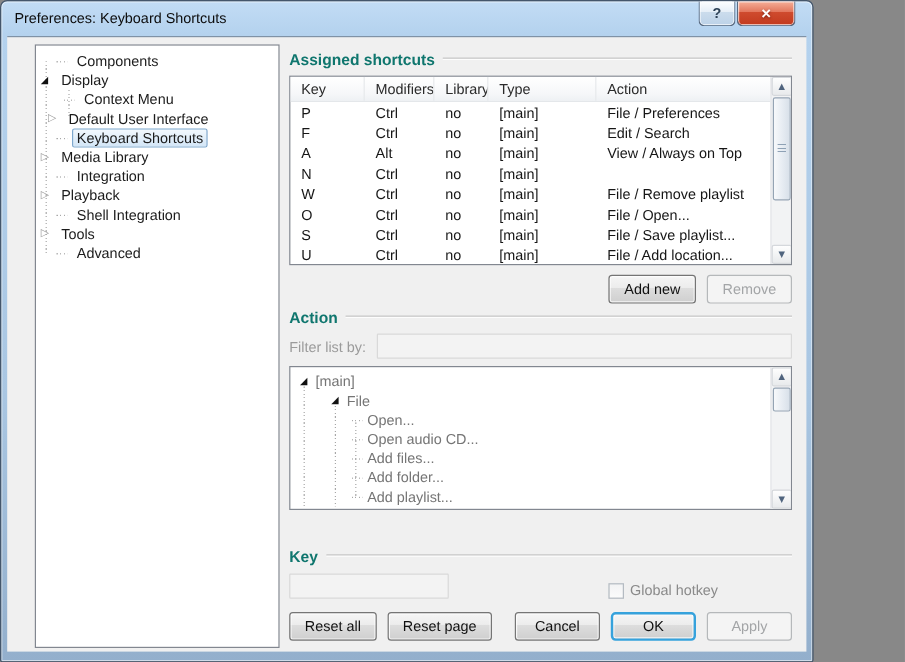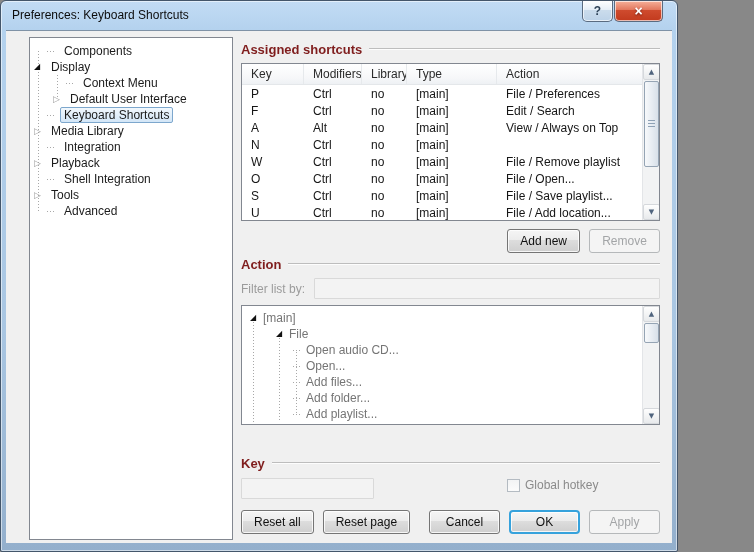--- a/index.html
+++ b/index.html
@@ -31,36 +31,36 @@
     background:#f0f0f0; border-top:1px solid #7f92a6;
   }
 
   
   .sidebar{
     position:absolute; left:23px; top:6px; width:204px; bottom:3px;
     background:#fff; border:1px solid #828790; padding-top:5px; overflow:hidden;
   }
   .vline{ position:absolute; width:1px; background:repeating-linear-gradient(180deg,#a8a8a8 0 1px,transparent 1px 3px); }
   .nrow{ position:relative; display:flex; align-items:center; height:16px; padding-left:4px; white-space:nowrap; }
-  .nrow.ind1{ padding-left:23px; }
+  .nrow.ind1{ padding-left:10px; }
   .exp{ display:inline-block; width:13px; font-family:"DejaVu Sans",sans-serif; font-size:8px; line-height:16px; text-align:left; }
   .exp.open{ color:#111; }
   .exp.closed{ color:#9a9a9a; font-size:9px; }
   .stub{ display:inline-block; width:9px; height:1px; margin-right:4px;
          background:repeating-linear-gradient(90deg,#a8a8a8 0 1px,transparent 1px 3px); }
   .nlabel{ padding:0 3px; line-height:14px; border:1px solid transparent; }
   .nlabel.sel{
     background:linear-gradient(180deg,#f2f8fd 0,#d3e6f7 100%);
     border:1px solid #7da7cd; border-radius:2px;
   }
 
   
   .main{ position:absolute; left:235px; right:12px; top:6px; bottom:3px; }
   .group-head{ display:flex; align-items:center; gap:7px; height:16px; }
-  .gtitle{ font-weight:bold; font-size:13px; color:#7f1d1d; white-space:nowrap; }
+  .gtitle{ font-weight:bold; font-size:13px; color:#0f766e; white-space:nowrap; }
   .rule{ flex:1; height:2px; border-top:1px solid #bdbdbd; border-bottom:1px solid #fdfdfd; }
 
   
   .listview{ position:relative; margin-top:6px; height:158px; background:#fff; border:1px solid #828790; overflow:hidden; }
   .lv-head{ display:grid; grid-template-columns:62px 58px 45px 90px auto; height:21px;
             background:linear-gradient(180deg,#ffffff 0,#f6f7f9 70%,#eef1f4 100%); border-bottom:1px solid #e4e7ea;
             margin-right:17px; }
   .lv-hcell{ padding:3px 0 0 9px; color:#2b2b2b; border-right:1px solid #e6e9ec; white-space:nowrap; overflow:hidden; }
   .lv-hcell:last-child{ border-right:none; }
   .lv-body{ margin-right:17px; }
@@ -92,21 +92,21 @@
   
   .filter-row{ display:flex; align-items:center; margin-top:6px; }
   .filter-label{ color:#9b9b9b; margin-right:9px; white-space:nowrap; }
   .textbox{ height:21px; border:1px solid #d9d9d9; background:#f3f3f3; border-radius:1px; padding:0 4px; font:inherit; color:#777; }
   .filter-input{ flex:1; }
 
   .actiontree{ position:relative; margin-top:6px; height:120px; background:#fff; border:1px solid #828790; overflow:hidden; padding-top:4px; }
   .arow{ position:relative; display:flex; align-items:center; height:16px; color:#757575; white-space:nowrap; }
   .arow.lvl0{ padding-left:8px; } .arow.lvl1{ padding-left:34px; } .arow.lvl2{ padding-left:51px; }
 
-  .key-row{ display:flex; align-items:flex-start; margin-top:7px; }
+  .key-row{ display:flex; align-items:flex-end; margin-top:7px; }
   .key-input{ width:133px; }
   .chk-wrap{ display:flex; align-items:center; margin-left:133px; gap:5px; }
   .checkbox{ width:13px; height:13px; border:1px solid #b4bbc2; background:linear-gradient(180deg,#f2f3f4,#fbfbfb); }
   .chk-label{ color:#8a8a8a; }
 
   .footer{ display:flex; gap:9px; margin-top:11px; }
   .footer .btn{ min-width:71px; }
   .spacer{ flex:1; }
 </style>
 </head>
@@ -292,25 +292,25 @@
         <div class="arow lvl0">
           <span class="exp open">◢</span>
           <span>[main]</span>
         </div>
         <div class="arow lvl1">
           <span class="exp open">◢</span>
           <span>File</span>
         </div>
         <div class="arow lvl2">
           <span class="stub"></span>
+          <span>Open...</span>
+        </div>
+        <div class="arow lvl2">
+          <span class="stub"></span>
           <span>Open audio CD...</span>
-        </div>
-        <div class="arow lvl2">
-          <span class="stub"></span>
-          <span>Open...</span>
         </div>
         <div class="arow lvl2">
           <span class="stub"></span>
           <span>Add files...</span>
         </div>
         <div class="arow lvl2">
           <span class="stub"></span>
           <span>Add folder...</span>
         </div>
         <div class="arow lvl2">

